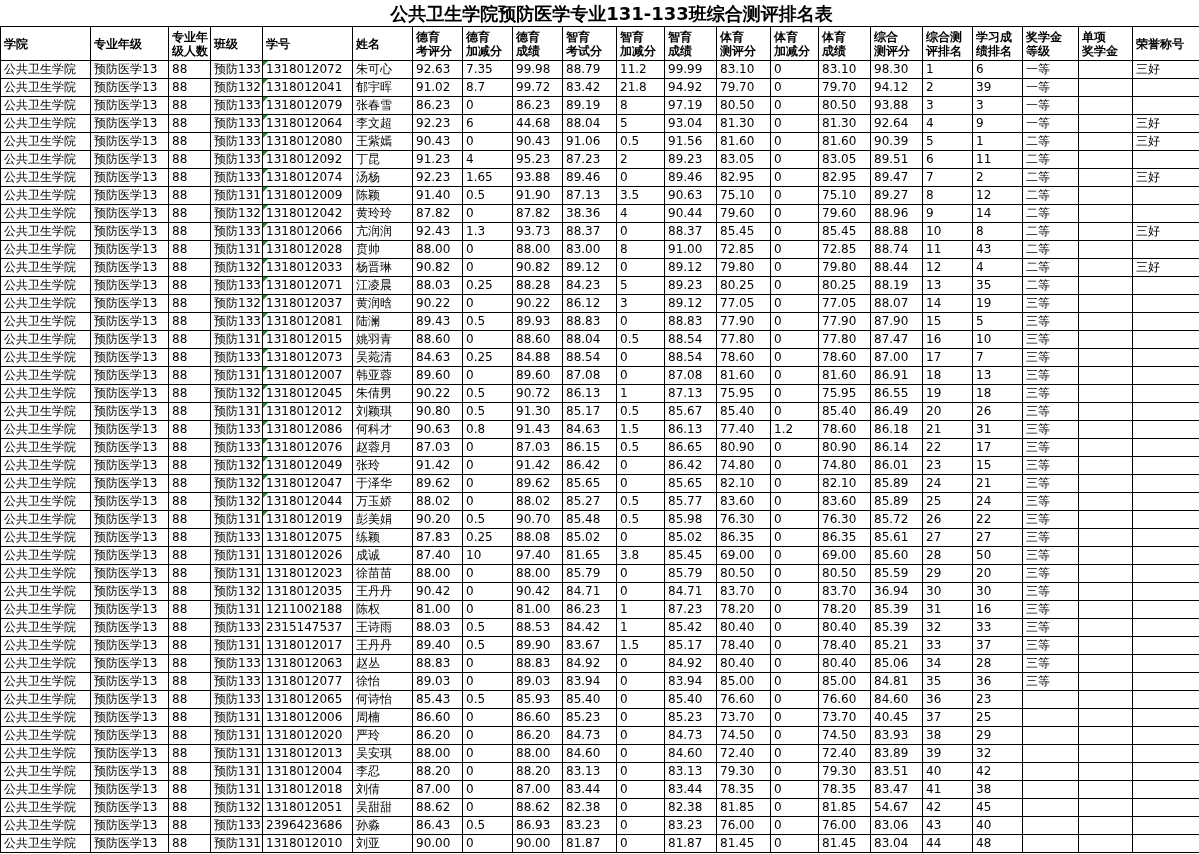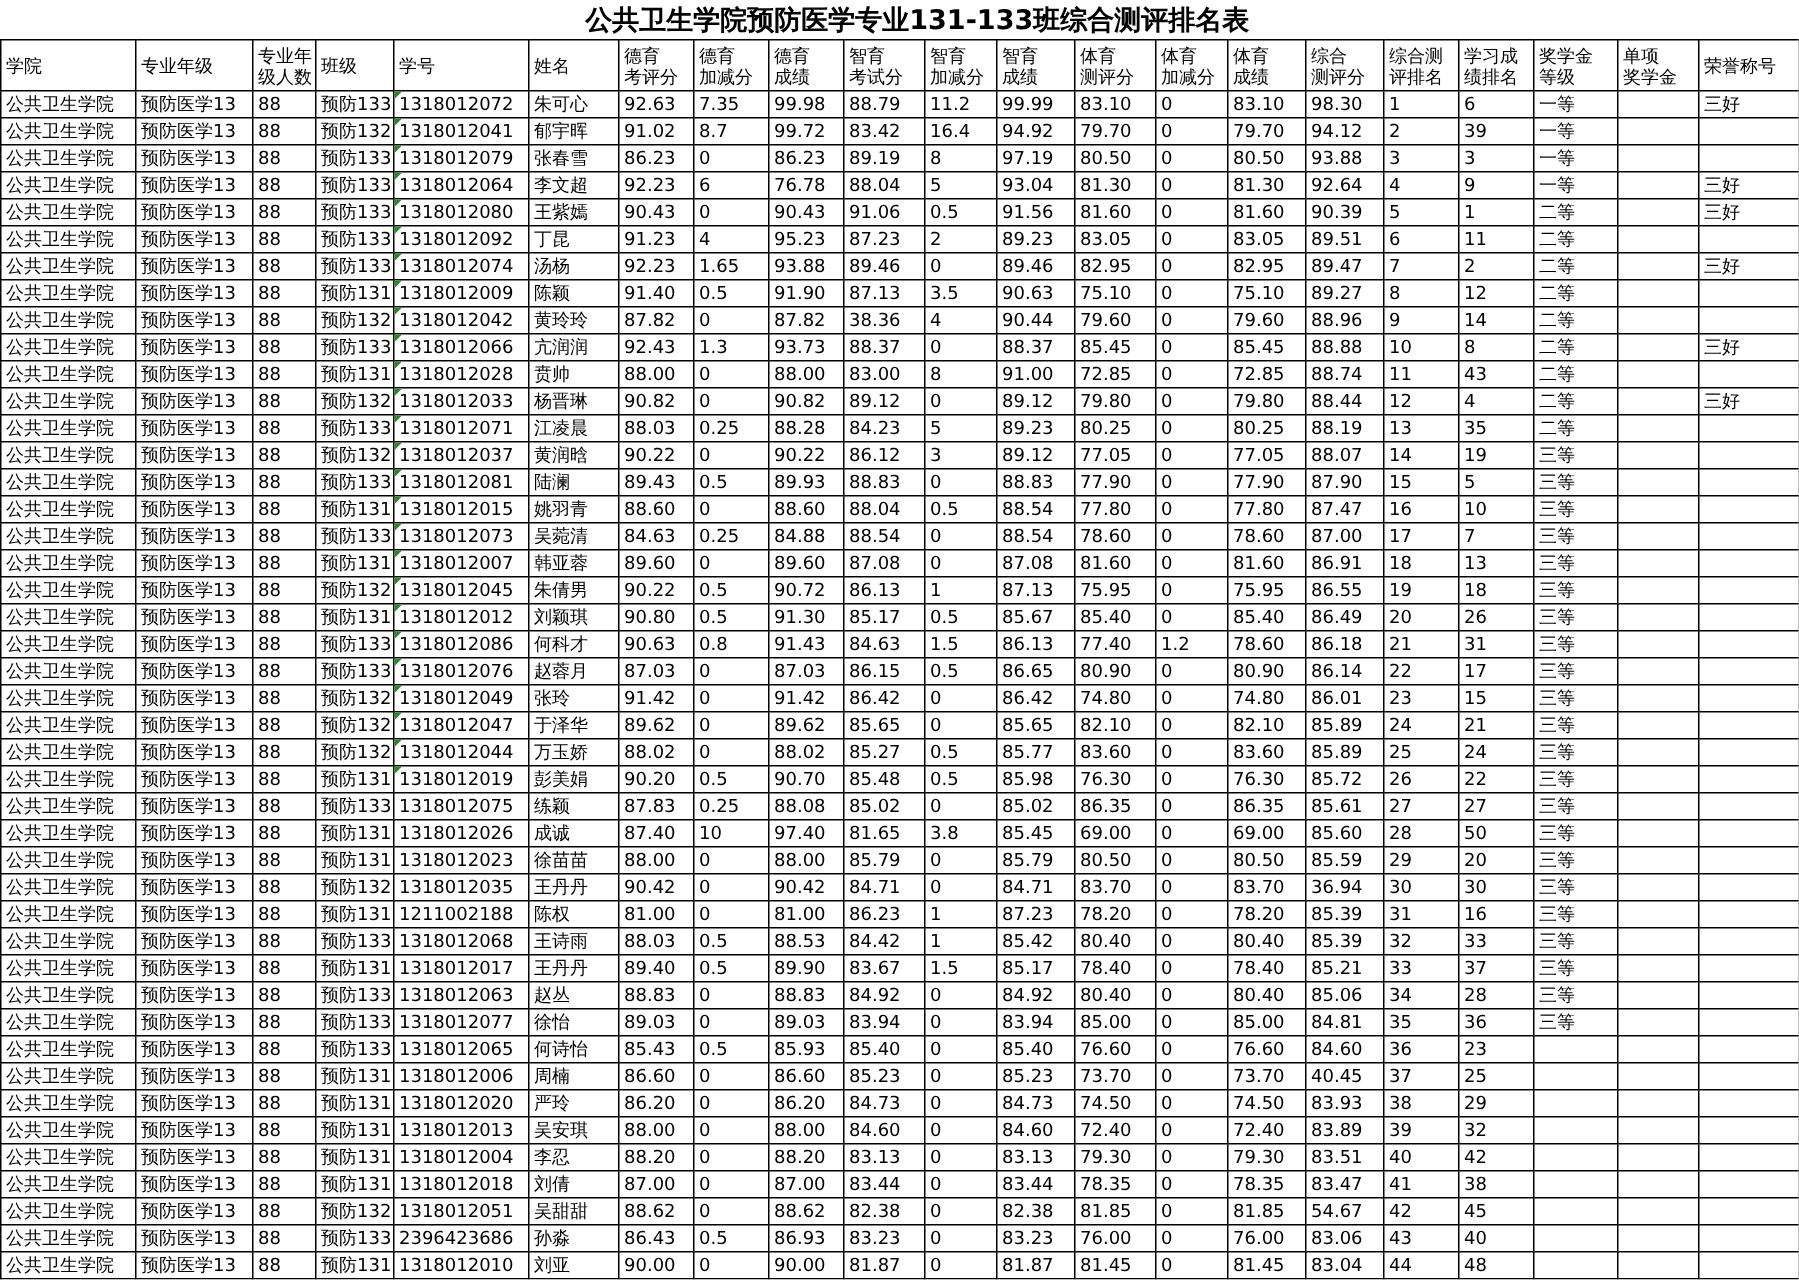--- a/index.html
+++ b/index.html
@@ -1,20 +1,20 @@
 <!DOCTYPE html>
 <html><head>
 <meta charset="utf-8">
 <style>
   html,body{margin:0;padding:0;background:#ffffff;}
   body{width:1199px;font-family:"DejaVu Sans",sans-serif;color:#000;}
   .title-row{height:26px;line-height:27px;text-align:center;font-weight:bold;font-size:18px;white-space:nowrap;overflow:hidden;margin-left:24px;}
   table{border-collapse:collapse;table-layout:fixed;width:1199px;}
   th,td{border:1px solid #000;padding:0 1px 0 3px;text-align:left;overflow:hidden;white-space:nowrap;box-sizing:border-box;}
-  th{height:34px;font-size:12px;font-weight:normal;line-height:14px;vertical-align:middle;background:#fff;}
+  th{height:34px;font-size:12px;font-weight:bold;line-height:14px;vertical-align:middle;background:#fff;}
   td{height:17px;line-height:17px;font-size:12px;position:relative;vertical-align:middle;}
   td.u{}
   .corner-marker{position:absolute;top:0;left:0;width:0;height:0;border-top:5px solid #1e8f1e;border-right:5px solid transparent;}
 </style>
 </head>
 <body>
 
 <div class="title-row">公共卫生学院预防医学专业131-133班综合测评排名表</div>
 
 <table>
@@ -94,21 +94,21 @@
         <td>公共卫生学院</td>
         <td>预防医学13</td>
         <td>88</td>
         <td>预防132</td>
         <td><span class="corner-marker"></span>1318012041</td>
         <td>郁宇晖</td>
         <td>91.02</td>
         <td>8.7</td>
         <td>99.72</td>
         <td>83.42</td>
-        <td>16.4</td>
+        <td>21.8</td>
         <td>94.92</td>
         <td>79.70</td>
         <td>0</td>
         <td>79.70</td>
         <td>94.12</td>
         <td>2</td>
         <td>39</td>
         <td>一等</td>
         <td></td>
         <td></td>
@@ -138,21 +138,21 @@
       </tr>
       <tr>
         <td>公共卫生学院</td>
         <td>预防医学13</td>
         <td>88</td>
         <td>预防133</td>
         <td><span class="corner-marker"></span>1318012064</td>
         <td>李文超</td>
         <td>92.23</td>
         <td>6</td>
-        <td>76.78</td>
+        <td>44.68</td>
         <td>88.04</td>
         <td>5</td>
         <td>93.04</td>
         <td>81.30</td>
         <td>0</td>
         <td>81.30</td>
         <td>92.64</td>
         <td>4</td>
         <td>9</td>
         <td>一等</td>
@@ -778,21 +778,21 @@
         <td>16</td>
         <td>三等</td>
         <td></td>
         <td></td>
       </tr>
       <tr>
         <td>公共卫生学院</td>
         <td>预防医学13</td>
         <td>88</td>
         <td>预防133</td>
-        <td>1318012068</td>
+        <td>2315147537</td>
         <td>王诗雨</td>
         <td>88.03</td>
         <td>0.5</td>
         <td>88.53</td>
         <td>84.42</td>
         <td>1</td>
         <td>85.42</td>
         <td>80.40</td>
         <td>0</td>
         <td>80.40</td>

